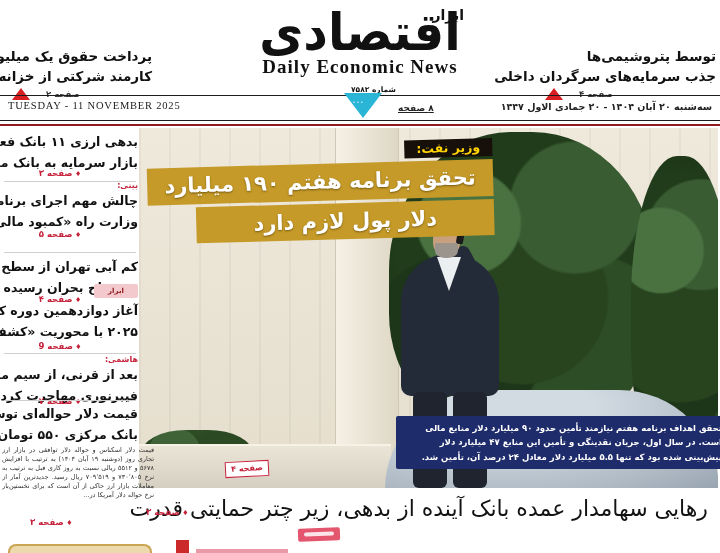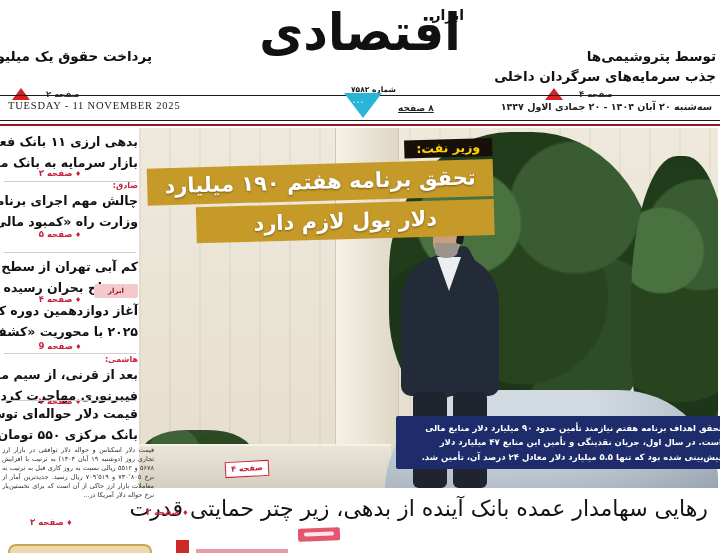--- a/index.html
+++ b/index.html
@@ -105,24 +105,26 @@
   .cut-pink{left:298px;top:528px;width:42px;height:13px;background:#e4556e;border-radius:2px;transform:rotate(-2deg);}
   .cut-pink::after{content:"";position:absolute;left:6px;top:4px;width:30px;height:4px;background:rgba(255,255,255,.85);border-radius:2px;}
   .cut-pink2{left:196px;top:549px;width:92px;height:4px;background:#e99aa6;}
 </style>
 </head>
 <body>
 
 <div class="abs logo-wrap">
   <div class="logo-big rtl">اقتصادی</div>
   <div class="logo-small rtl">ابرار</div>
+  <div class="logo-sub">Daily Economic News</div>
 </div>
 
 <div class="abs teaser t-left rtl nowrap">
   <div>پرداخت حقوق یک میلیون</div>
+  <div>کارمند شرکتی از خزانه</div>
 </div>
 <div class="abs pagemark pm-left">
   <span class="tri-icon"></span>
   <span class="rtl">صفحه ۲</span>
 </div>
 
 <div class="abs teaser t-right rtl nowrap">
   <div>توسط پتروشیمی‌ها</div>
   <div>جذب سرمایه‌های سرگردان داخلی</div>
 </div>
@@ -173,21 +175,21 @@
 <div class="abs photo-tag rtl">صفحه ۴</div>
 
 <div class="abs side-item rtl nowrap" style="top:131px">
   <div class="side-line">بدهی ارزی ۱۱ بانک فعال</div>
   <div class="side-line">بازار سرمایه به بانک مرکزی</div>
 </div>
 <div class="abs side-page rtl" style="top:168px">صفحه ۳</div>
 <div class="abs sep" style="top:181px"></div>
 
 <div class="abs side-item rtl nowrap" style="top:181px">
-  <div class="side-label">صادق:</div>
+  <div class="side-label">بینی:</div>
   <div class="side-line">چالش مهم اجرای برنامه هفتم در</div>
   <div class="side-line">وزارت راه «کمبود مالی» است</div>
 </div>
 <div class="abs side-page rtl" style="top:229px">صفحه ۵</div>
 <div class="abs sep" style="top:252px"></div>
 
 <div class="abs side-item rtl nowrap" style="top:256px">
   <div class="side-line">کم آبی تهران از سطح هشدار</div>
   <div class="side-line">به سطح بحران رسیده است</div>
 </div>

